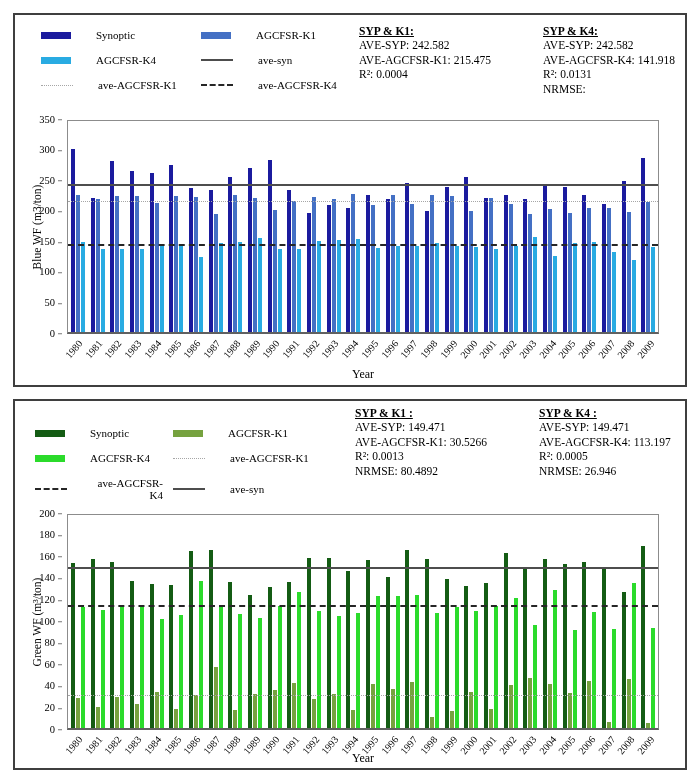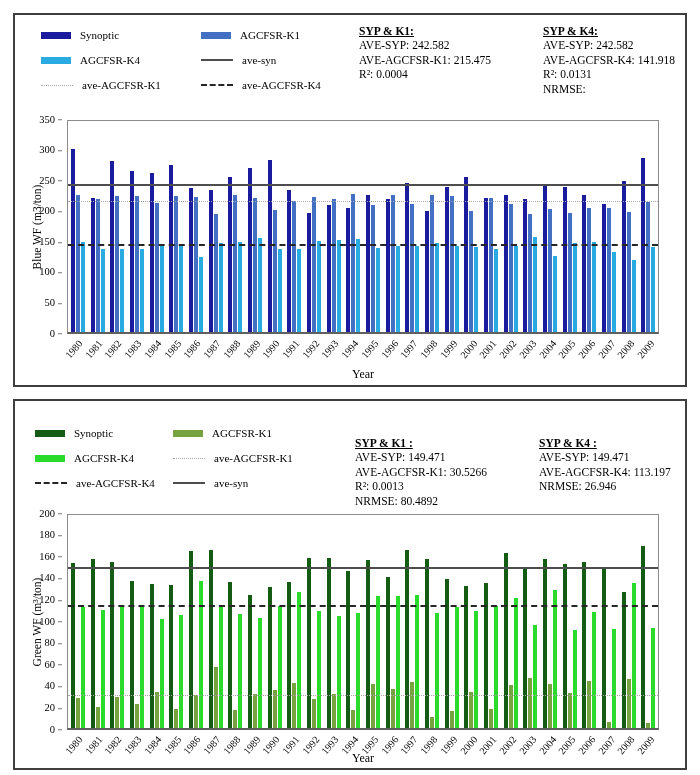--- a/index.html
+++ b/index.html
@@ -12,28 +12,28 @@
     position:absolute; left:13px; width:674px; background:#fff;
     border:2px solid #3f3f3f; box-sizing:border-box;
   }
   #panel-0 { top:13px;  height:374px; }
   #panel-1 { top:399px; height:371px; }
 
   .legend { position:absolute; display:grid; column-gap:10px; row-gap:13px;
             font-size:11px; align-items:center; }
   #panel-0 .legend { left:26px; top:14px; grid-template-columns:150px 150px; }
   #panel-1 .legend { left:20px; top:26px; grid-template-columns:128px 150px; }
-  .legend-item { display:flex; align-items:center; gap:9px;text-align:right; }
+  .legend-item { display:flex; align-items:center; gap:25px;text-align:right; }
   .sw { flex:0 0 auto; display:block; }
   .sw-bar  { width:30px; height:7px; }
   .sw-line { width:32px; height:0; }
 
   .stats { position:absolute; display:flex; gap:22px; font-size:11.5px; }
   #panel-0 .stats { left:344px; top:10px; }
-  #panel-1 .stats { left:340px; top:36px; }
+  #panel-1 .stats { left:340px; top:6px; }
   .stats-block { width:162px; }
   .stats-title { font-weight:bold; text-decoration:underline; margin-bottom:1px; }
   .stats-line  { line-height:14.5px; white-space:nowrap; }
 
   .chartbox { position:absolute; }
   #panel-0 .chartbox { left:52px; top:105px; width:592px; height:214px; }
   #panel-1 .chartbox { left:52px; top:113px; width:592px; height:216px; }
 
   .plot { position:absolute; left:0; top:0; right:0; bottom:0;
           border:1px solid #8c8c8c; border-bottom:2px solid #606060; background:#fff; }
@@ -407,20 +407,21 @@
         <div class="stats-title">SYP &amp; K1 :</div>
         <div class="stats-line">AVE-SYP: 149.471</div>
         <div class="stats-line">AVE-AGCFSR-K1: 30.5266</div>
         <div class="stats-line">R²: 0.0013</div>
         <div class="stats-line">NRMSE: 80.4892</div>
       </div>
       <div class="stats-block">
         <div class="stats-title">SYP &amp; K4 :</div>
         <div class="stats-line">AVE-SYP: 149.471</div>
         <div class="stats-line">AVE-AGCFSR-K4: 113.197</div>
+        <div class="stats-line">R²: 0.0005</div>
         <div class="stats-line">NRMSE: 26.946</div>
       </div>
     </div>
   <div class="axis-title-y">Green WF (m³/ton)</div>
   <div class="chartbox">
     <div class="yticks">
         <div class="ytick" style="bottom: 0%;">0</div>
         <div class="ytick" style="bottom: 10%;">20</div>
         <div class="ytick" style="bottom: 20%; text-align: center;">40</div>
         <div class="ytick" style="bottom: 30%;">60</div>

